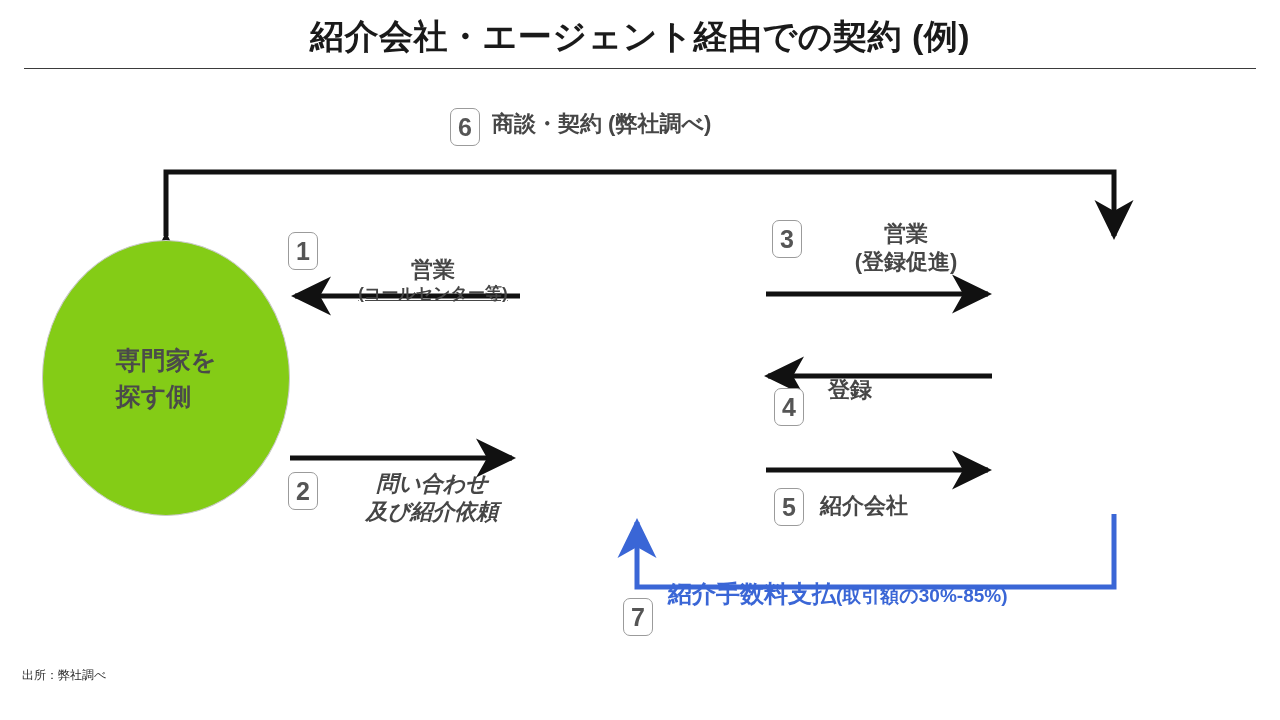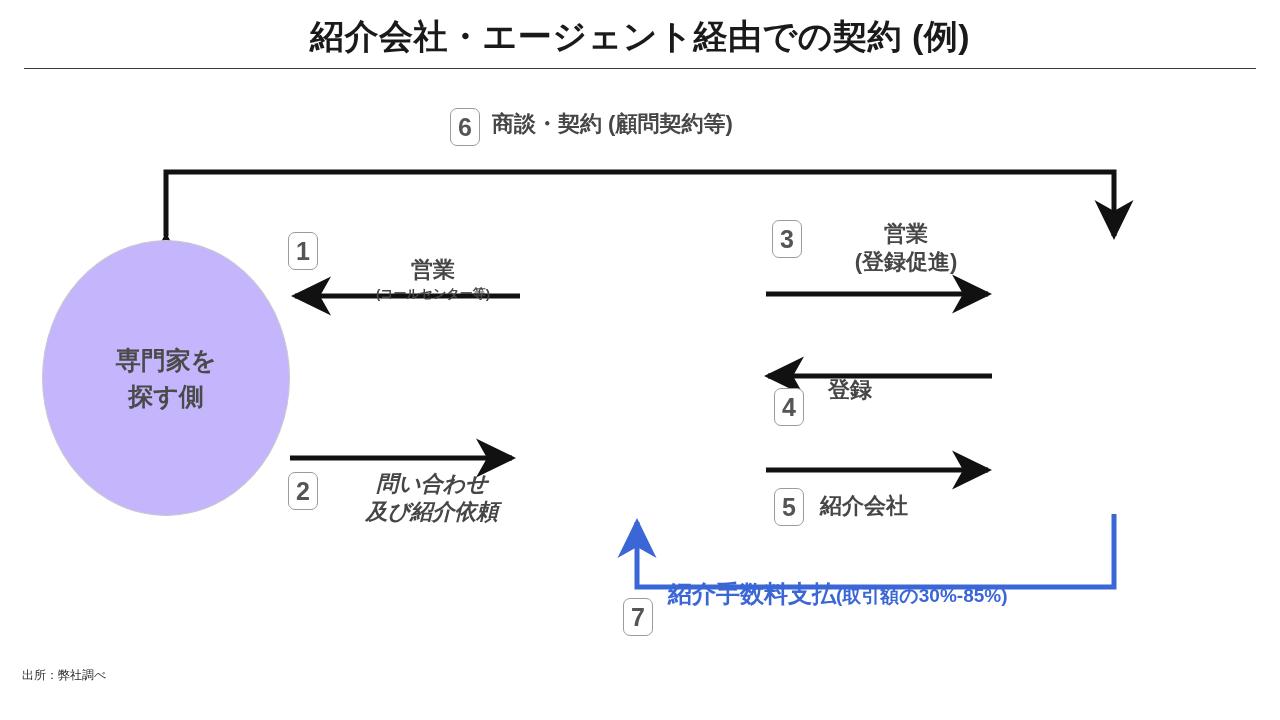--- a/index.html
+++ b/index.html
@@ -41,25 +41,24 @@
     top: 68px;
     width: 1232px;
     height: 1px;
     background: #3b3b3b;
   }
   
   .node {
     position: absolute;
     border: 1px solid #c9c9c9;
     border-radius: 50%;
-    background: #c4b5fd;
+    background: #84cc16;
     display: flex;
     align-items: center;
     justify-content: center;
-    text-align: center;
     box-sizing: border-box;
   }
   .node-label {
     font-size: 25px;
     font-weight: 700;
     color: #4a4a4a;
     line-height: 36px;
     white-space: pre-line;
   }
   #node-left  { left: 42px;  top: 240px; width: 248px; height: 276px; }
@@ -95,23 +94,24 @@
   .caption {
     position: absolute;
     font-size: 22px;
     font-weight: 700;
     color: #464646;
     line-height: 28px;
     white-space: pre-line;
   }
   .caption .sub {
     display: block;
-    font-size: 13px;
+    font-size: 17px;
     font-weight: 700;
     line-height: 20px;
+    text-decoration: underline;
   }
   .caption.blue {
     color: #3a66d6;
     font-size: 24px;
   }
   .caption.blue .amt {
     font-size: 19px;
   }
 
   
@@ -193,21 +193,21 @@
       <path d="M1114,514 L1114,587 L637,587 L637,522" fill="none" stroke="#3a66d6" stroke-width="5" stroke-linejoin="miter" marker-end="url(#ah-blue)"></path>
     </g>
   </svg>
 
   <div class="node" id="node-left">
     <div class="node-label">専門家を
 探す側</div>
   </div>
 
   <div class="badge" id="badge-6">6</div>
-  <div class="caption" id="cap-6">商談・契約 (顧問契約等)</div>
+  <div class="caption" id="cap-6">商談・契約 (弊社調べ)</div>
 
   <div class="badge" id="badge-1">1</div>
   <div class="caption" id="cap-1">
     <span>営業</span>
     <span class="sub">(コールセンター等)</span>
   </div>
 
   <div class="badge" id="badge-2">2</div>
   <div class="caption" id="cap-2">問い合わせ
 及び紹介依頼</div>

